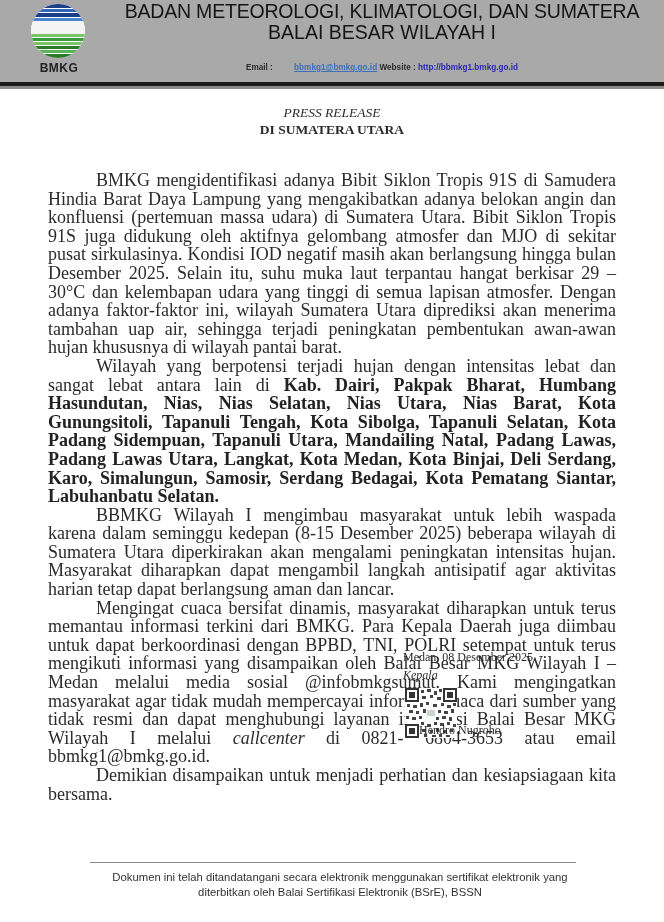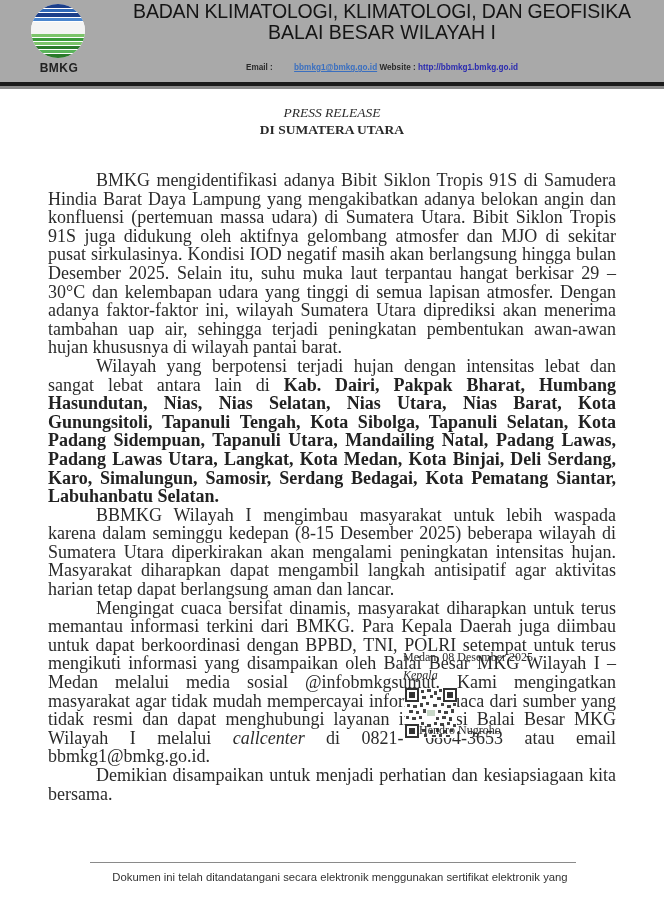--- a/index.html
+++ b/index.html
@@ -40,21 +40,21 @@
       <div class="band" style="top:18px;height:12px;background:#f4f4f4;"></div>
       <div class="band" style="top:30px;height:3px;background:#7cc46a;"></div>
       <div class="band" style="top:34px;height:3px;background:#3a9a3a;"></div>
       <div class="band" style="top:38px;height:3px;background:#7cc46a;"></div>
       <div class="band" style="top:42px;height:3px;background:#2a7a2a;"></div>
       <div class="band" style="top:46px;height:3px;background:#5ab45a;"></div>
       <div class="band" style="top:50px;height:4px;background:#2a7a2a;"></div>
     </div>
     <div class="logo-text">BMKG</div>
   </div>
-  <div class="org-title">BADAN KLIMATOLOGI, KLIMATOLOGI, DAN GEOFISIKA</div>
+  <div class="org-title">BADAN METEOROLOGI, KLIMATOLOGI, DAN SUMATERA</div>
   <div class="org-sub">BALAI BESAR WILAYAH I</div>
   <div class="contact">
     <span>Email :</span>
     <span class="email">bbmkg1@bmkg.go.id</span>
     <span>Website :</span>
     <span class="web">http://bbmkg1.bmkg.go.id</span>
   </div>
 </div>
 <div class="letterhead-rule"></div>
 <div class="letterhead-rule2"></div>
@@ -130,13 +130,14 @@
         <rect x="41" y="47" width="4" height="2"></rect>
     </g>
     <rect x="22" y="22" width="8" height="6" fill="#c8d8c8"></rect>
   </svg>
 </div>
 <div class="sign" style="top:721px;margin-left:16px;">Hendro Nugroho</div>
 
 <div class="footer-rule"></div>
 <div class="footer-text">
   <div>Dokumen ini telah ditandatangani secara elektronik menggunakan sertifikat elektronik yang</div>
+  <div>diterbitkan oleh Balai Sertifikasi Elektronik (BSrE), BSSN</div>
 </div>
 
 </body></html>

